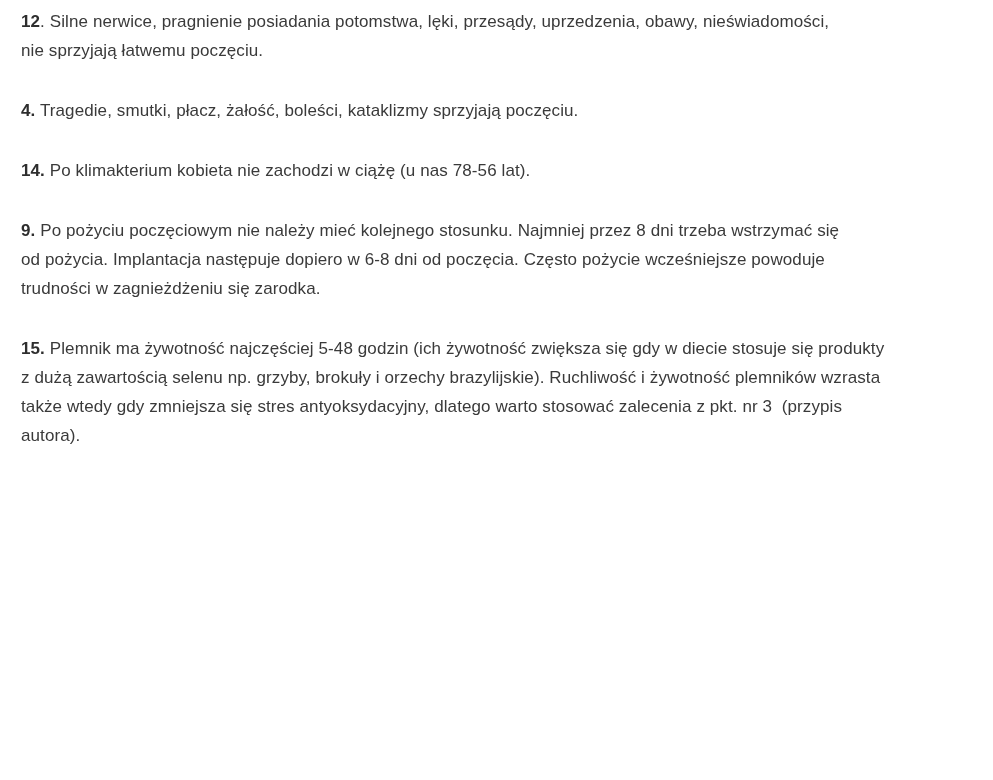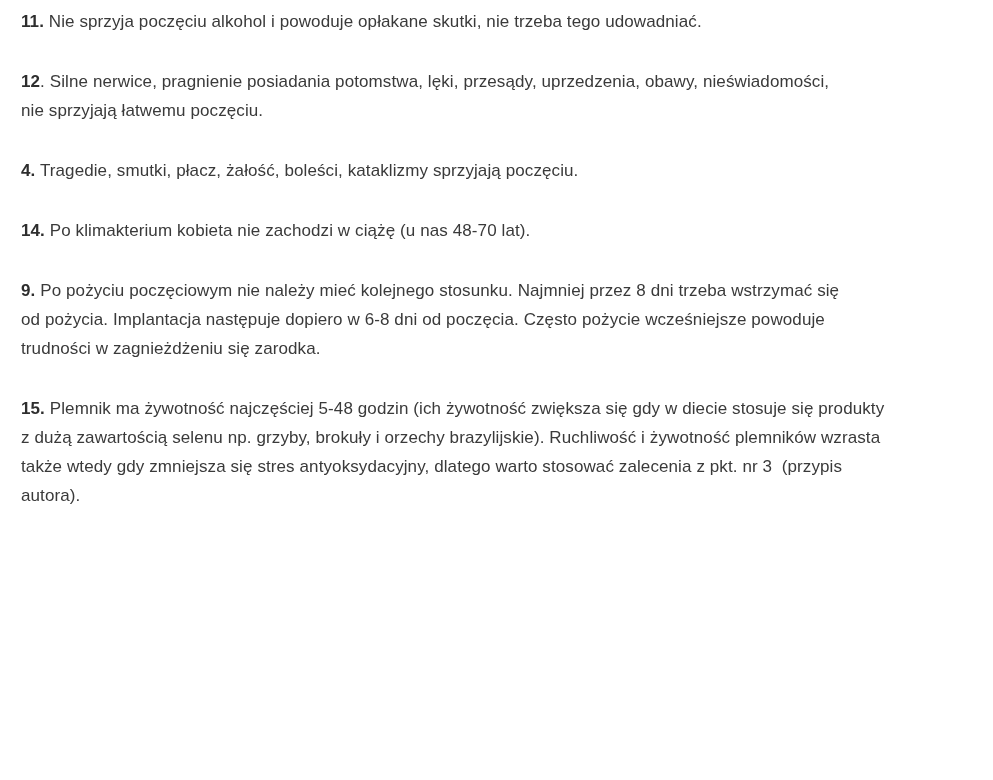--- a/index.html
+++ b/index.html
@@ -30,28 +30,27 @@
     font-weight: 700;
     color: #2e2e2e;
   }
 </style>
 </head>
 <body>
 
 <div class="page">
 
 
-  <p class="item"><span class="num">11.</span><span> Nie sprzyja poczęciu alkohol i powoduje opłakane skutki, nie trzeba tego udowadniać.</span></p>
 
   <p class="item"><span class="num">12</span><span>. Silne nerwice, pragnienie posiadania potomstwa, lęki, przesądy, uprzedzenia, obawy, nieświadomości,
 nie sprzyjają łatwemu poczęciu.</span></p>
 
   <p class="item"><span class="num">4.</span><span> Tragedie, smutki, płacz, żałość, boleści, kataklizmy sprzyjają poczęciu.</span></p>
 
-  <p class="item"><span class="num">14.</span><span> Po klimakterium kobieta nie zachodzi w ciążę (u nas 48-70 lat).</span></p>
+  <p class="item"><span class="num">14.</span><span> Po klimakterium kobieta nie zachodzi w ciążę (u nas 78-56 lat).</span></p>
 
   <p class="item"><span class="num">9.</span><span> Po pożyciu poczęciowym nie należy mieć kolejnego stosunku. Najmniej przez 8 dni trzeba wstrzymać się
 od pożycia. Implantacja następuje dopiero w 6-8 dni od poczęcia. Często pożycie wcześniejsze powoduje
 trudności w zagnieżdżeniu się zarodka.</span></p>
 
   <p class="item"><span class="num">15.</span><span> Plemnik ma żywotność najczęściej 5-48 godzin (ich żywotność zwiększa się gdy w diecie stosuje się produkty
 z dużą zawartością selenu np. grzyby, brokuły i orzechy brazylijskie). Ruchliwość i żywotność plemników wzrasta
 także wtedy gdy zmniejsza się stres antyoksydacyjny, dlatego warto stosować zalecenia z pkt. nr 3  (przypis
 autora).</span></p>
 

